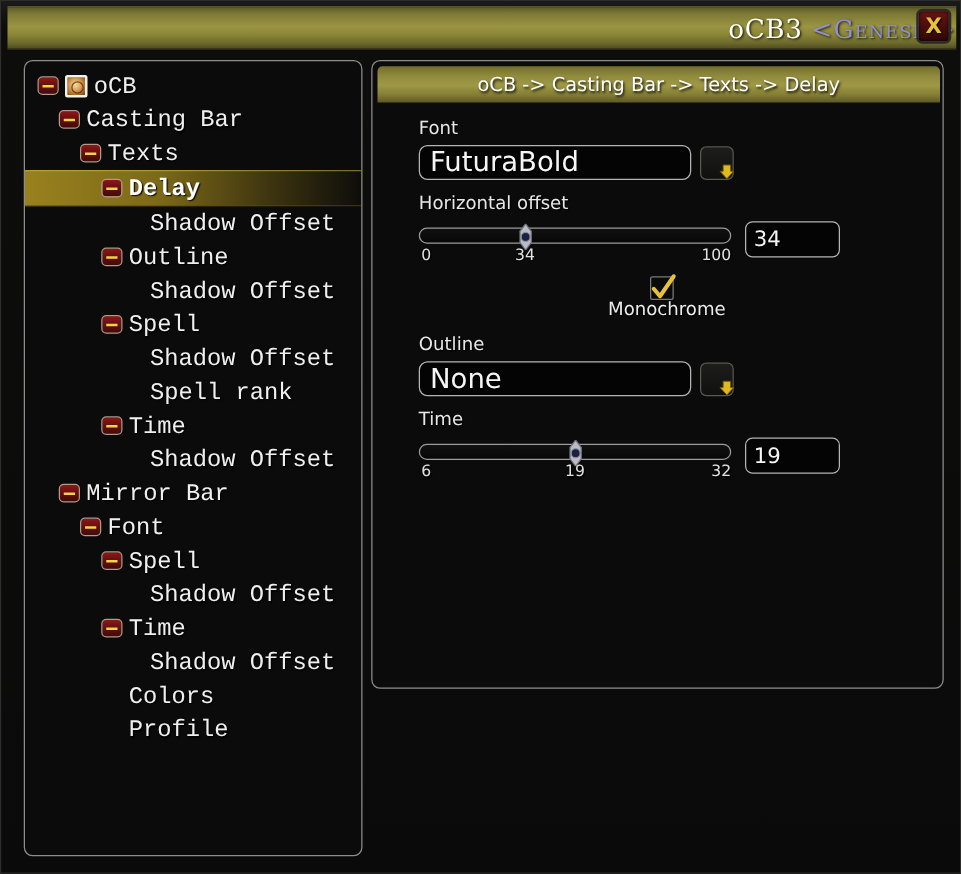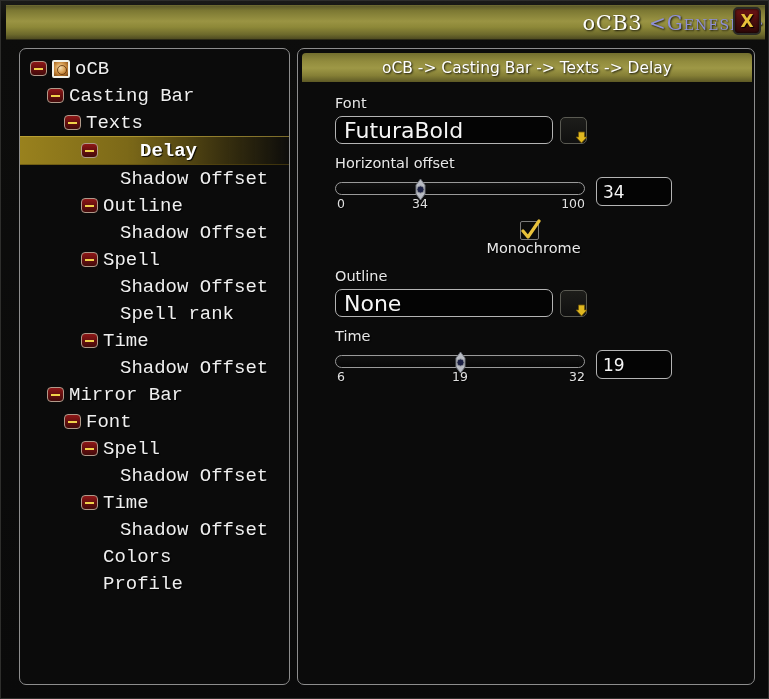--- a/index.html
+++ b/index.html
@@ -100,21 +100,21 @@
     background: #0b0b0b;
     border: 1px solid #8d8d8d;
     border-radius: 7px;
     box-sizing: border-box;
     overflow: hidden;
   }
   .content-panel {
     position: absolute;
     left: 296px; top: 47px;
     width: 458px;
-    height: 637px;
+    height: 503px;
     background: #0b0b0b;
     border: 1px solid #8d8d8d;
     border-radius: 7px;
     box-sizing: border-box;
     overflow: hidden;
   }
 
   
   .tree {
     position: relative;
@@ -129,21 +129,20 @@
     padding-left: 8px;
   }
   .tree-row.selected {
     background: linear-gradient(90deg,
        rgba(160,135,30,0.95) 0%,
        rgba(140,118,26,0.88) 40%,
        rgba(96,80,18,0.55) 75%,
        rgba(40,34,8,0.08) 100%);
     border-top: 1px solid rgba(214,186,70,0.55);
     border-bottom: 1px solid rgba(90,74,16,0.6);
-    gap: 37px;
   }
   .tree-label {
     color: #efefef;
     font-size: 19px;
     font-family: Liberation Mono, monospace;
     text-shadow: 1px 1px 1px rgba(0,0,0,0.9);
     white-space: nowrap;
   }
   .tree-row.selected .tree-label {
     color: #ffffff;

